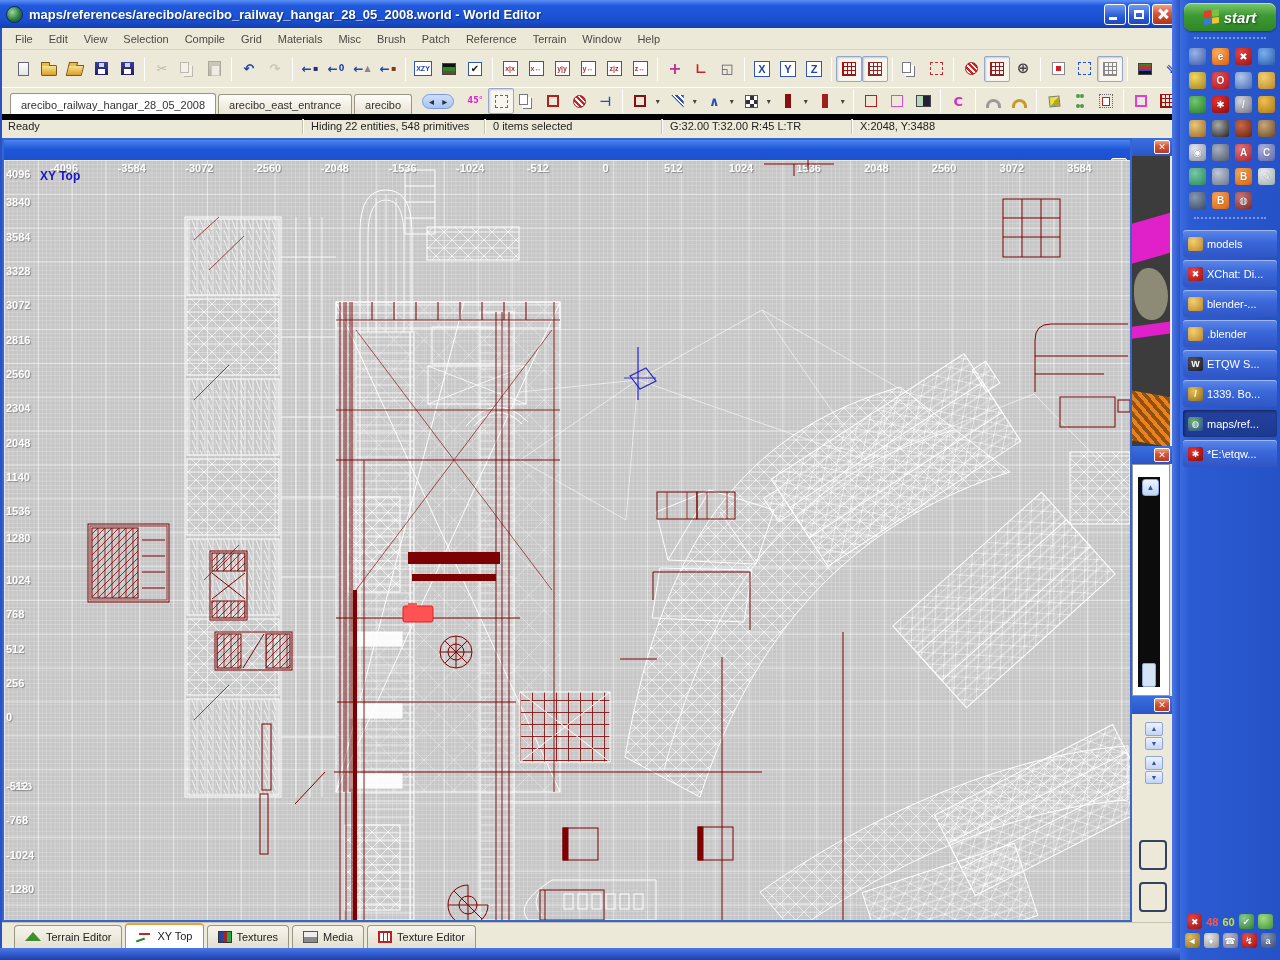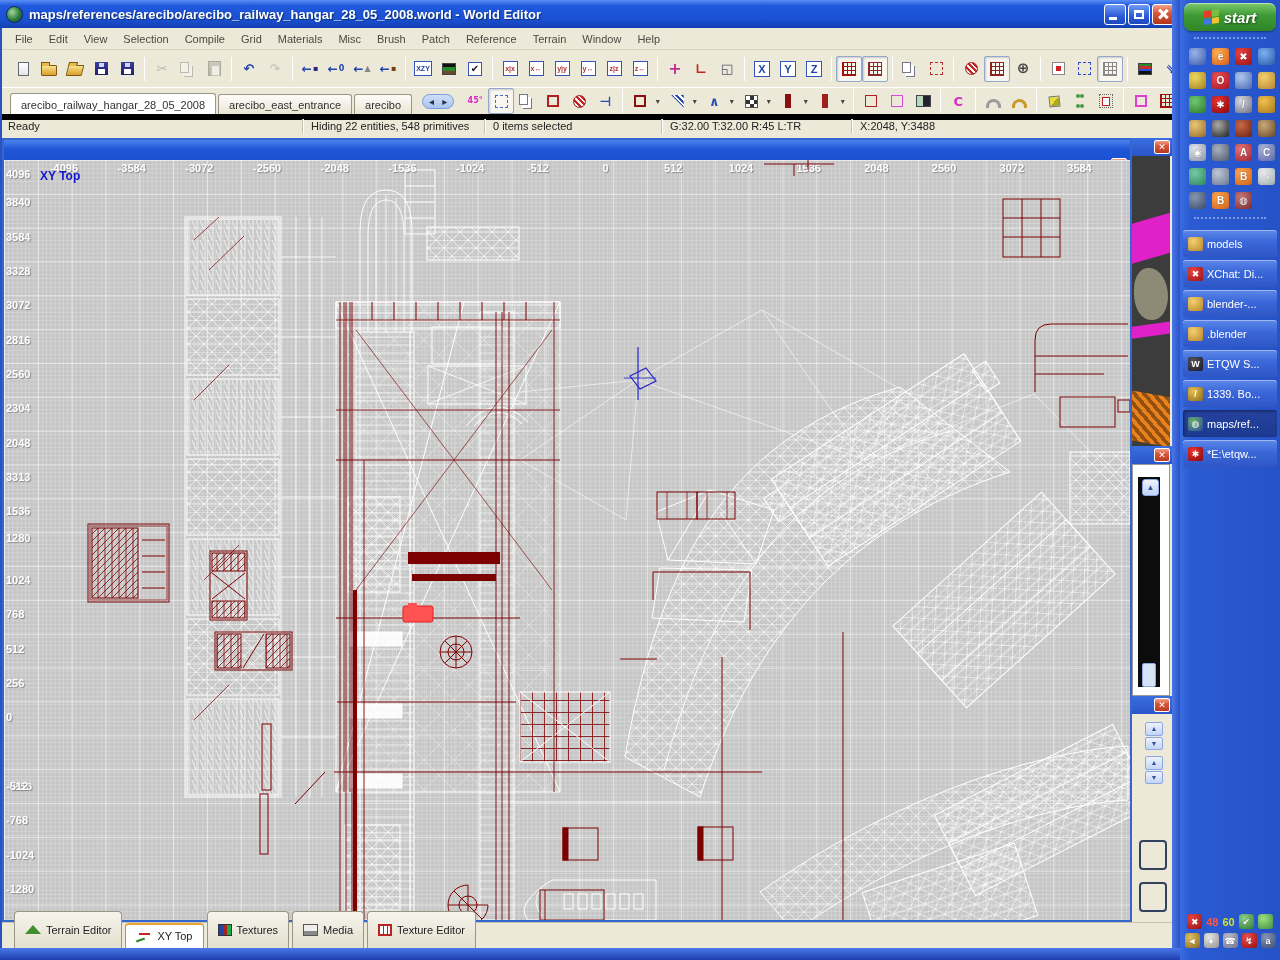--- a/index.html
+++ b/index.html
@@ -97,21 +97,21 @@
 #rspanel .thumb{position:absolute;left:9px;bottom:8px;width:14px;height:24px;background:#d6e2f8;border:1px solid #8aa6e4;border-radius:2px}
 #rsbeige{position:absolute;left:0;right:2px;top:576px;bottom:0;background:#ece9d8}
 .spin{position:absolute;left:13px;width:18px;height:28px;display:flex;flex-direction:column;gap:1px}
 .spin span{flex:1;background:linear-gradient(#eef3fd,#c3d4f4);border:1px solid #8aa6e4;border-radius:2px;font-size:7px;color:#35549a;text-align:center;line-height:11px}
 .rs-btn{position:absolute;left:7px;width:28px;height:30px;border:2px solid #33425e;border-radius:4px}
 #mright{position:absolute;left:1172px;top:0;width:8px;height:960px;background:linear-gradient(90deg,#4a78e8,#2a52c4)}
 #mleft{position:absolute;left:0;top:28px;width:2px;bottom:0;background:#2a52c4}
 #mbottom{position:absolute;left:0;top:948px;width:1180px;height:12px;background:linear-gradient(#4a78e8,#1e3fae)}
 
 #btabs{position:absolute;left:0;top:922px;width:1180px;height:26px;background:#ece9d8;display:flex;align-items:flex-end;padding-left:14px;border-top:1px solid #c8c4b4}
-.btab{display:flex;align-items:center;gap:5px;font-size:11px;color:#222;background:linear-gradient(#f6f4ec,#e4e0cf);border:1px solid #9a9686;border-bottom:none;border-radius:4px 4px 0 0;padding:3px 10px 4px;margin-right:3px;height:37px}
+.btab{display:flex;align-items:center;gap:5px;font-size:11px;color:#222;background:linear-gradient(#f6f4ec,#e4e0cf);border:1px solid #9a9686;border-bottom:none;border-radius:4px 4px 0 0;padding:3px 10px 4px;margin-right:3px;height:23px}
 .btab.active{background:#fff;border-top:2px solid #e8a33d;height:25px}
 
 #taskbar{position:absolute;left:1180px;top:0;width:100px;height:960px;background:linear-gradient(90deg,#3a6ce0,#2b5bd3 10%,#2552c6);display:flex;flex-direction:column}
 #startbtn{margin:3px 4px 4px;height:28px;border-radius:7px;background:linear-gradient(#7cc96c,#3d9a34 45%,#2f8527);box-shadow:inset 0 1px 0 rgba(255,255,255,.5),0 1px 2px rgba(0,0,0,.4);display:flex;align-items:center;justify-content:center;gap:5px}
 #startbtn .flag{width:15px;height:14px;display:grid;grid-template-columns:1fr 1fr;grid-template-rows:1fr 1fr;gap:1px;transform:skewY(-8deg)}
 #startbtn .flag i:nth-child(1){background:#e83a2a}#startbtn .flag i:nth-child(2){background:#7ac143}
 #startbtn .flag i:nth-child(3){background:#3a7ae0}#startbtn .flag i:nth-child(4){background:#f4c430}
 #startbtn .flag i{border-radius:1px}
 #startbtn .lbl{color:#fff;font-weight:bold;font-style:italic;font-size:15px;text-shadow:1px 1px 2px #1a4a14}
 .grip{height:5px;margin:2px 14px;border-top:2px dotted rgba(220,230,255,.45)}
@@ -570,21 +570,21 @@
             <span class="rx" style="left: 1075.5px;">3584</span>
             <span class="ry" style="top: 8px;">4096</span>
             <span class="ry" style="top: 36.33px;">3840</span>
             <span class="ry" style="top: 70.66px;">3584</span>
             <span class="ry" style="top: 104.99px;">3328</span>
             <span class="ry" style="top: 139.32px;">3072</span>
             <span class="ry" style="top: 173.65px;">2816</span>
             <span class="ry" style="top: 207.98px;">2560</span>
             <span class="ry" style="top: 242.31px;">2304</span>
             <span class="ry" style="top: 276.64px;">2048</span>
-            <span class="ry" style="top: 310.97px;">3313</span>
+            <span class="ry" style="top: 310.97px;">1140</span>
             <span class="ry" style="top: 345.3px;">1536</span>
             <span class="ry" style="top: 372px;">1280</span>
             <span class="ry" style="top: 413.96px;">1024</span>
             <span class="ry" style="top: 448.29px;">768</span>
             <span class="ry" style="top: 482.62px;">512</span>
             <span class="ry" style="top: 516.95px;">256</span>
             <span class="ry" style="top: 551.28px;">0</span>
             <span class="ry" style="top: 621px; font-family: Liberation Mono, monospace;">-256</span>
             <span class="ry" style="top: 619.94px;">-512</span>
             <span class="ry" style="top: 654.27px;">-768</span>

